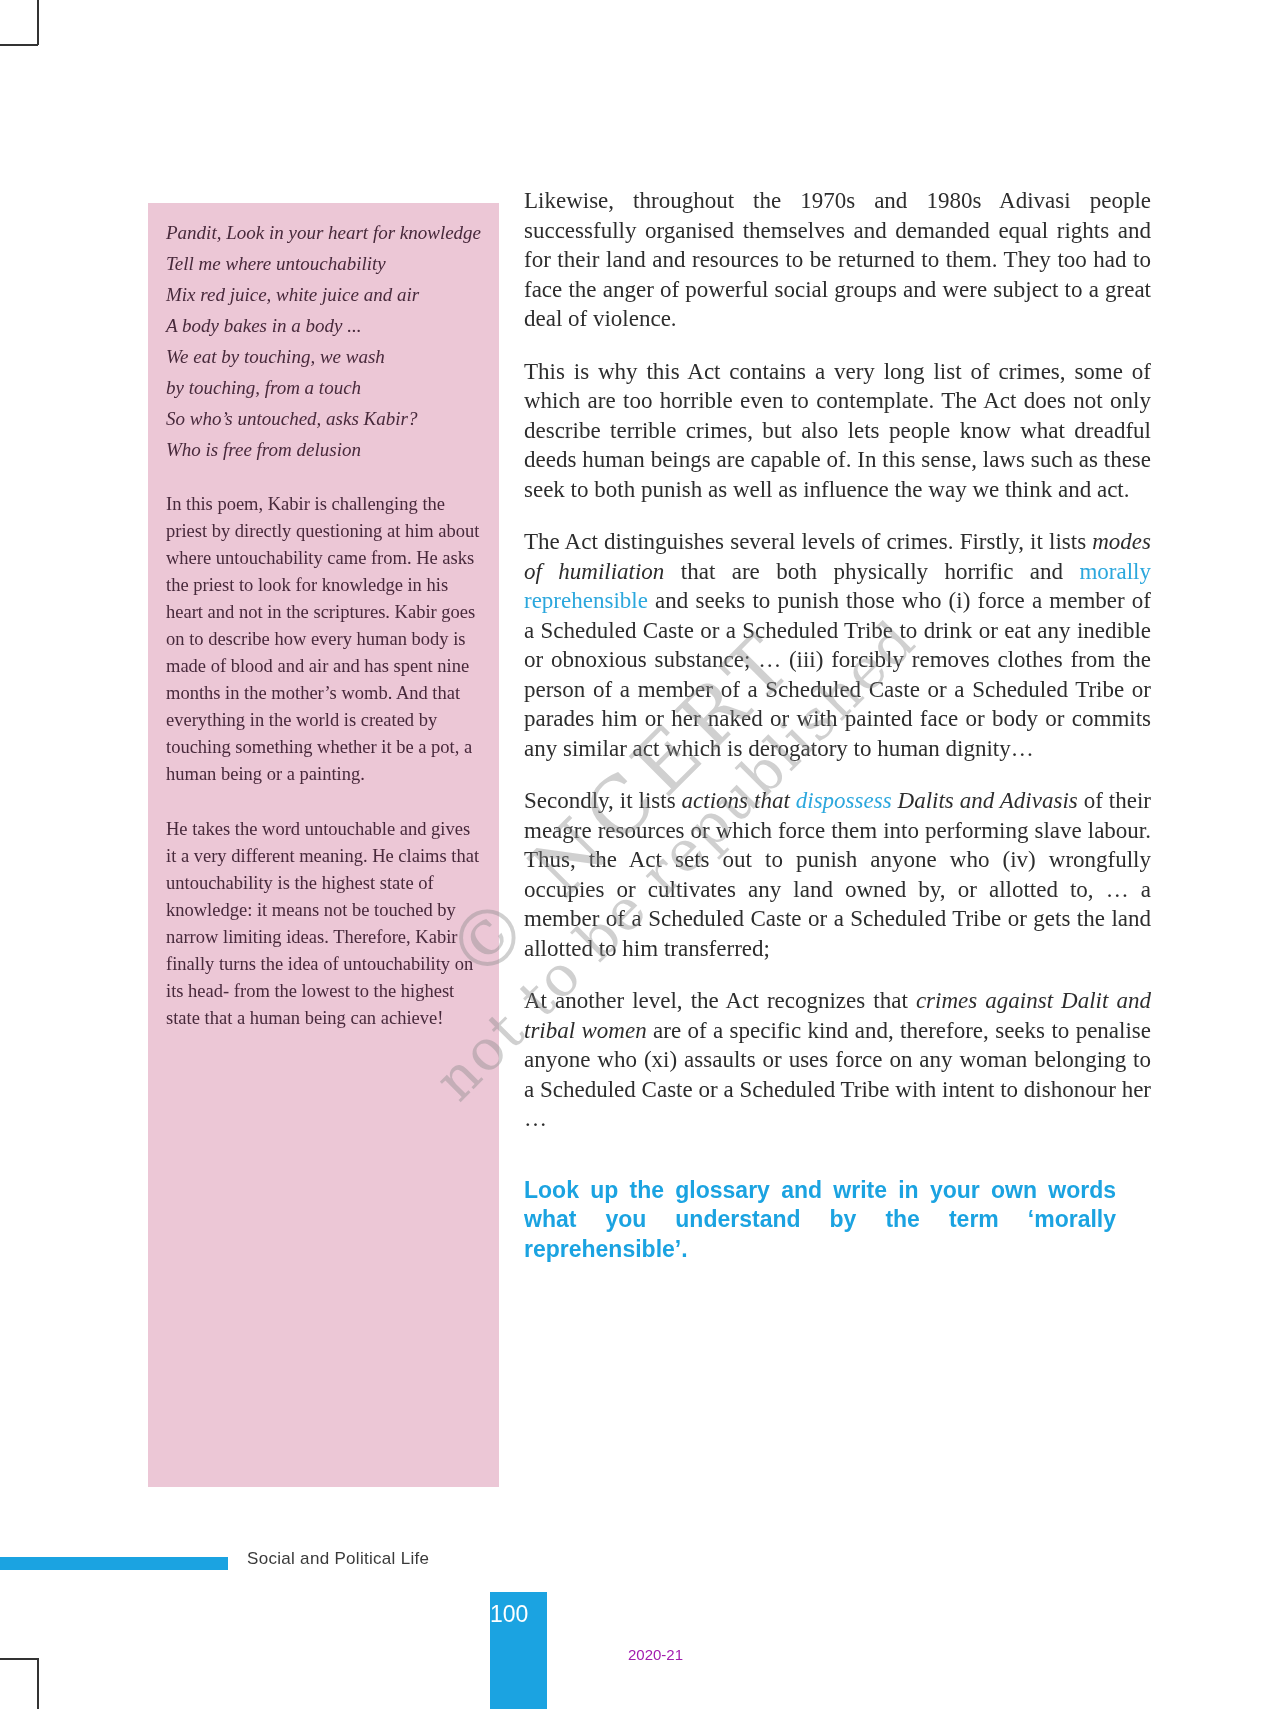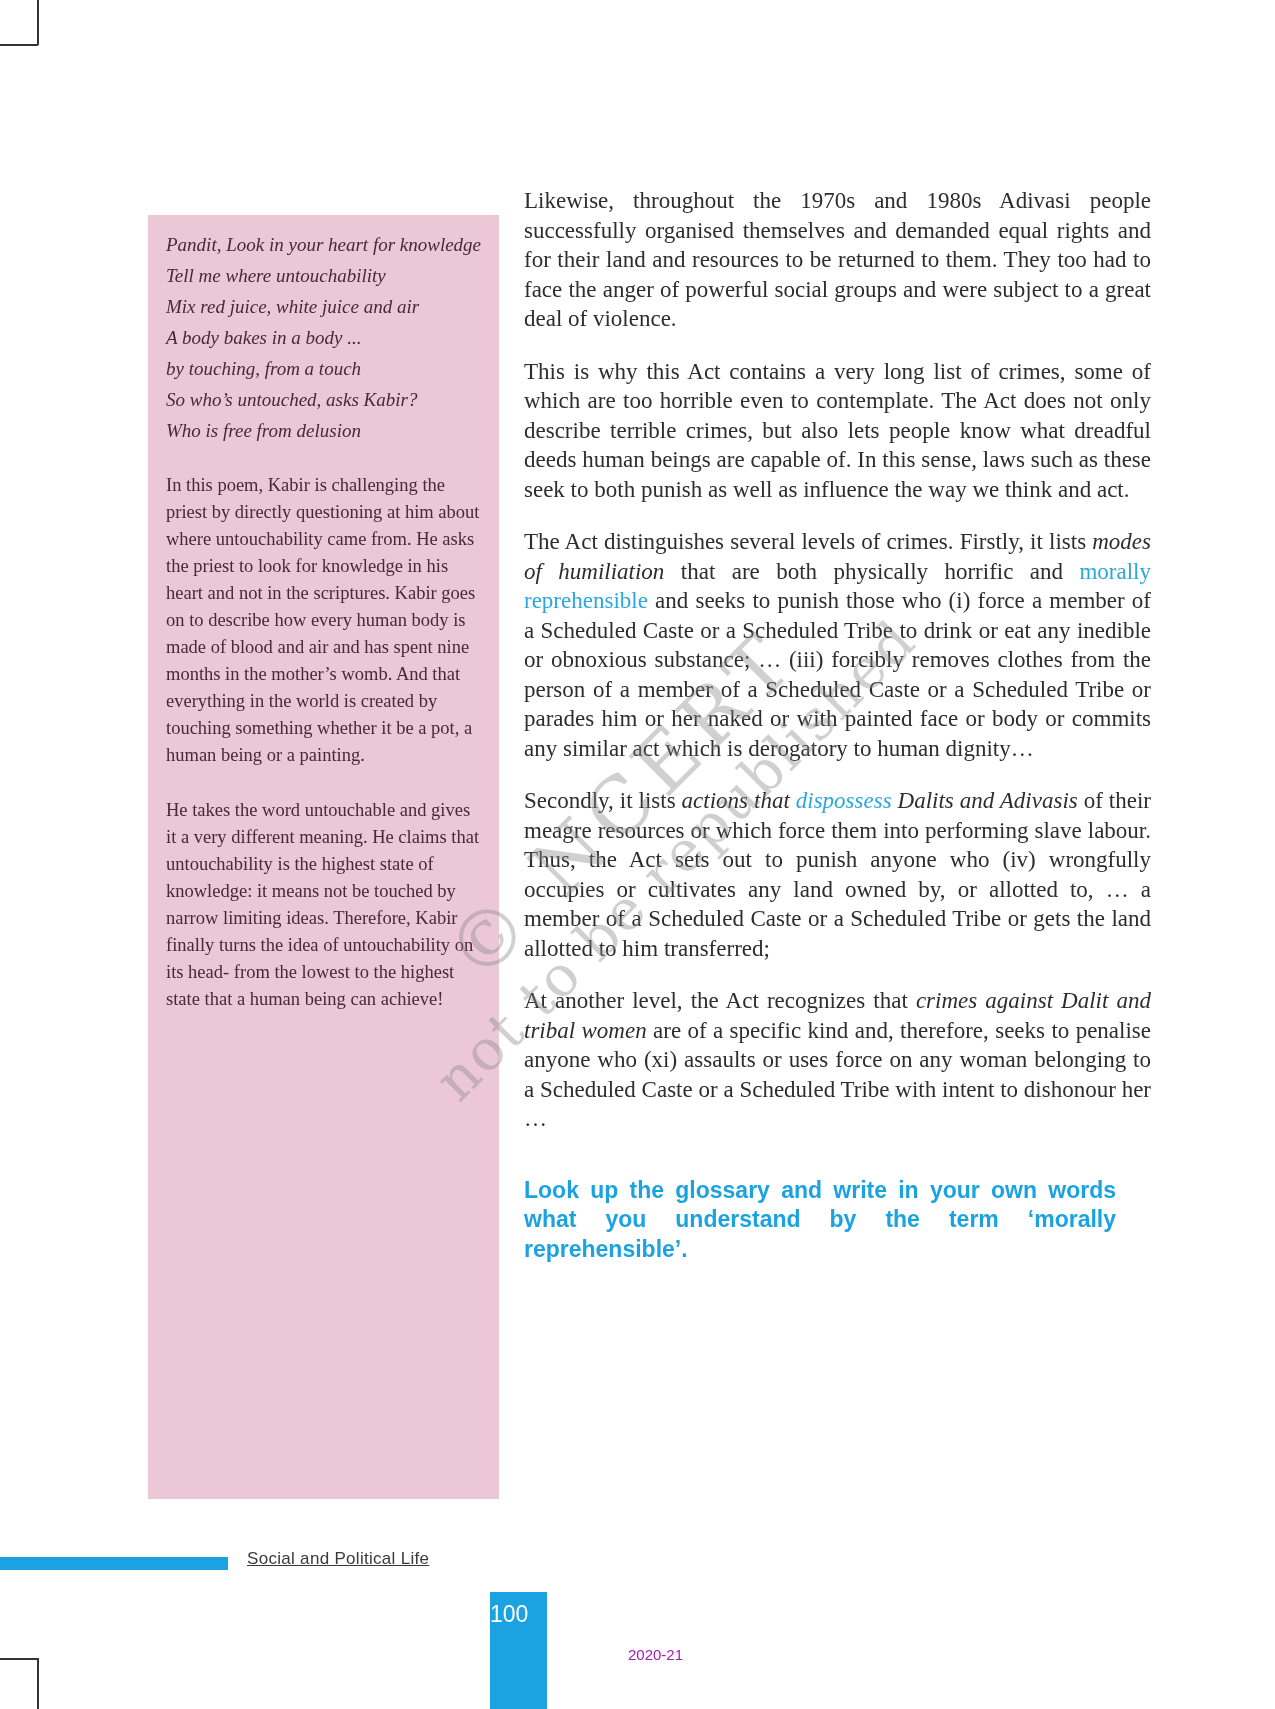--- a/index.html
+++ b/index.html
@@ -9,21 +9,21 @@
     --poem-text:#47293b;
   }
   html,body{margin:0;padding:0;}
   body{
     width:1275px;height:1709px;position:relative;background:#ffffff;
     font-family:"Liberation Serif",serif;color:#2d2d2d;overflow:hidden;
   }
   .crop{position:absolute;background:#333;}
   
   .pinkbox{
-    position:absolute;left:148px;top:215px;width:351px;height:1284px;
+    position:absolute;left:148px;top:203px;width:351px;height:1284px;
     background:var(--sidebar-pink,#ecc7d6);box-sizing:border-box;
     padding:14px 16px 12px 18px;color:var(--poem-text,#47293b);
   }
   .poem{font-style:italic;font-size:19px;line-height:31px;font-weight:500;margin-bottom:26px;}
   .pline{min-height:31px;}
   .expl{font-size:18.5px;line-height:27px;margin:0 0 28px 0;}
   
   .maincol{position:absolute;left:524px;top:186px;width:627px;}
   .maincol p{margin:0 0 23px 0;font-size:23px;line-height:29.5px;text-align:justify;}
   .it{font-style:italic;}
@@ -31,21 +31,21 @@
   .questions{margin-top:42px;width:592px;}
   .q{
     font-family:"Liberation Sans",sans-serif;font-weight:bold;
     color:var(--accent-blue,#1ba3e1);font-size:19px;line-height:26px;
     margin:0 0 14px 0 !important;text-align:justify;
   }
   
   .footer-hbar{position:absolute;left:0;top:1557px;width:228px;height:13px;background:var(--accent-blue,#1ba3e1);}
   .footer-title{
     position:absolute;left:247px;top:1549px;font-family:"Liberation Sans",sans-serif;
-    font-size:17px;color:#3a3a3a;letter-spacing:.3px;text-decoration:underline;
+    font-size:17px;color:#3a3a3a;letter-spacing:.3px;
   }
   .footer-vbar{
     position:absolute;left:490px;top:1592px;width:57px;height:185px;
     background:var(--accent-blue,#1ba3e1);box-sizing:border-box;padding-top:9px;
   }
   .footer-pagenum{font-family:"Liberation Sans",sans-serif;font-size:23px;color:#ffffff;}
   .footer-edition{
     position:absolute;left:628px;top:1646px;font-family:Liberation Sans, sans-serif;
     font-size:15px;color:#a21caf;
   }
@@ -66,20 +66,21 @@
 <div class="crop" style="left:0;top:44px;width:38px;height:2px;"></div>
 <div class="crop" style="left:0;top:1658px;width:38px;height:2px;"></div>
 <div class="crop" style="left:37px;top:1658px;width:2px;height:51px;"></div>
 
 <aside class="pinkbox">
   <div class="poem">
       <div class="pline">Pandit, Look in your heart for knowledge</div>
       <div class="pline">Tell me where untouchability</div>
       <div class="pline">Mix red juice, white juice and air</div>
       <div class="pline">A body bakes in a body ...</div>
+      <div class="pline">We eat by touching, we wash</div>
       <div class="pline">by touching, from a touch</div>
       <div class="pline">So who’s untouched, asks Kabir?</div>
       <div class="pline">Who is free from delusion</div>
     </div>
   <p class="expl">In this poem, Kabir is challenging the priest by directly questioning at him about where untouchability came from. He asks the priest to look for knowledge in his heart and not in the scriptures. Kabir goes on to describe how every human body is made of blood and air and has spent nine months in the mother’s womb. And that everything in the world is created by touching something whether it be a pot, a human being or a painting.</p>
   <p class="expl">He takes the word untouchable and gives it a very different meaning. He claims that untouchability is the highest state of knowledge: it means not be touched by narrow limiting ideas. Therefore, Kabir finally turns the idea of untouchability on its head- from the lowest to the highest state that a human being can achieve!</p>
 </aside>
 
 <main class="maincol">
   <p><span>Likewise, throughout the 1970s and 1980s Adivasi people successfully organised themselves and demanded equal rights and for their land and resources to be returned to them. They too had to face the anger of powerful social groups and were subject to a great deal of violence.</span></p>

